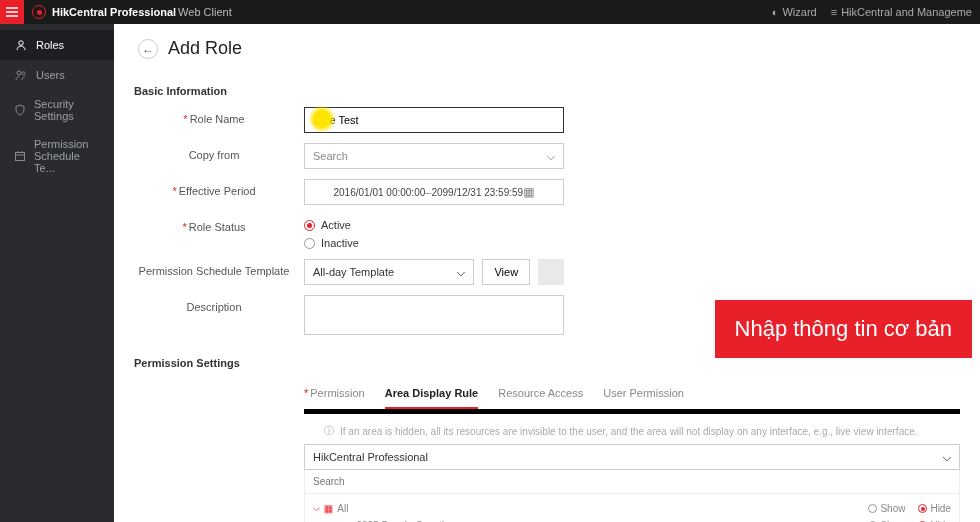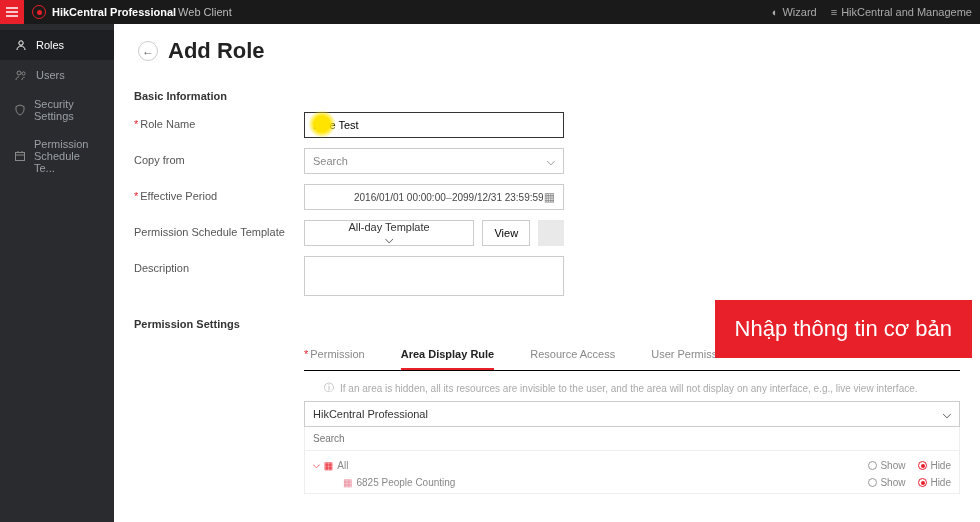--- a/index.html
+++ b/index.html
@@ -19,54 +19,54 @@
   .layout { display: flex; height: calc(100% - 24px); }
   .sidebar { width: 114px; background: #2a2b2e; color: #9aa0a6; padding-top: 6px; }
   .sidebar-item { display: flex; align-items: center; gap: 8px; padding: 8px 14px; font-size: 11px; cursor: pointer; }
   .sidebar-item.active { background: #1e1f22; color: #fff; }
   .sidebar-item .sicon { width: 14px; height: 14px; display: inline-flex; align-items: center; justify-content: center; color: #888; }
   .sidebar-item.active .sicon { color: #fff; }
   
   .main { flex: 1; background: #fff; position: relative; overflow-y: auto; }
   .page-header { display: flex; align-items: center; gap: 10px; padding: 14px 24px 6px; }
   .back-btn { width: 20px; height: 20px; border: 1px solid #ccc; border-radius: 50%; display: flex; align-items: center; justify-content: center; cursor: pointer; color: #666; font-size: 12px; }
-  .page-title { font-size: 22px; font-weight: bold; color: #222; }
+  .page-title { font-size: 18px; font-weight: normal; color: #222; }
   
   .section-title { font-size: 11px; font-weight: bold; color: #333; margin: 20px 0 10px 20px; }
   
   .form-row { display: flex; align-items: flex-start; margin-bottom: 10px; padding-left: 20px; }
-  .form-label { width: 170px; text-align: left; font-size: 11px; color: #555; padding-right: 10px; padding-top: 6px; }
+  .form-label { width: 170px; text-align: center; font-size: 11px; color: #555; padding-right: 10px; padding-top: 6px; }
   .req { color: #e8202a; margin-right: 2px; }
   .form-field { width: 260px; }
   .form-field input[type=text], .form-field .select-box, .form-field .date-range, .form-field textarea {
     width: 100%; height: 26px; border: 1px solid #ccc; font-size: 11px; padding: 0 8px; background: #fff;
   }
   .form-field textarea { height: 40px; padding: 6px 8px; resize: none; }
   .form-field .select-box { display: flex; align-items: center; justify-content: space-between; cursor: pointer; color: #888; }
-  .form-field .select-box.has-value { color: #333; flex-direction: column; }
+  .form-field .select-box.has-value { color: #333; }
   .form-field input[type=text].highlighted { background: #fff; }
   .yellow-spot { position: absolute; width: 28px; height: 28px; background: radial-gradient(circle,#ffe400 40%,rgba(255,228,0,0) 70%); border-radius: 50%; pointer-events: none; }
   
-  .date-range { display: flex; align-items: center; justify-content: flex-end; }
+  .date-range { display: flex; align-items: center; justify-content: center; }
   .date-range .ds { font-size: 10px; color: #444; }
   .date-range .dash { color: #888; }
   .date-range .cal { color: #888; font-size: 12px; }
   
   .radio-stack { display: flex; flex-direction: column; gap: 6px; padding-top: 4px; }
   .radio-opt { display: flex; align-items: center; gap: 6px; font-size: 11px; color: #333; cursor: pointer; }
   .radio-opt .r { width: 11px; height: 11px; border: 1px solid #999; border-radius: 50%; display: inline-flex; align-items: center; justify-content: center; }
   .radio-opt.selected .r { border-color: #e8202a; }
   .radio-opt.selected .r::after { content: ""; width: 5px; height: 5px; background: #e8202a; border-radius: 50%; }
   
   .template-row { display: flex; gap: 8px; }
   .template-row .select-box { width: 196px; }
   .view-btn { width: 56px; height: 26px; border: 1px solid #ccc; background: #fff; font-size: 11px; cursor: pointer; }
   .gray-block { width: 30px; height: 26px; background: #e9e9e9; }
   
-  .tabs { display: flex; gap: 36px; border-bottom: 1px solid #000000; margin: 8px 20px 0 190px; }
+  .tabs { display: flex; gap: 20px; border-bottom: 5px solid #000000; margin: 8px 20px 0 190px; }
   .tab { font-size: 11px; color: #888; padding: 8px 0; cursor: pointer; }
   .tab.active { color: #222; font-weight: bold; border-bottom: 2px solid #e8202a; }
   .tab .req { }
   
   .info-line { display: flex; align-items: center; gap: 6px; color: #aaa; font-size: 10px; margin: 10px 20px 6px 210px; }
   
   .perm-box { margin: 0 20px 0 190px; }
   .perm-select { width: 100%; height: 26px; border: 1px solid #ccc; display: flex; align-items: center; justify-content: space-between; padding: 0 8px; font-size: 11px; cursor: pointer; }
   .perm-search { width: 100%; height: 24px; border: 1px solid #eee; border-top: none; padding: 0 8px; font-size: 10px; color: #aaa; }
   .perm-tree { border: 1px solid #eee; border-top: none; padding: 6px 8px 2px; }
@@ -179,20 +179,35 @@
       <div class="form-field">
         <div class="date-range">
           <span class="ds">2016/01/01 00:00:00</span>
           <span class="dash">–</span>
           <span class="ds">2099/12/31 23:59:59</span>
           <span class="cal">▦</span>
         </div>
       </div>
     </div>
 
+    <div class="form-row">
+      <div class="form-label"><span class="req">*</span><span>Role Status</span></div>
+      <div class="form-field">
+        <div class="radio-stack">
+          <div class="radio-opt selected">
+              <span class="r"></span>
+              <span>Active</span>
+            </div>
+          <div class="radio-opt">
+              <span class="r"></span>
+              <span>Inactive</span>
+            </div>
+        </div>
+      </div>
+    </div>
 
     <div class="form-row">
       <div class="form-label"><span>Permission Schedule Template</span></div>
       <div class="form-field template-row">
         <div class="select-box has-value">
           <span>All-day Template</span>
           <span>⌵</span>
         </div>
         <button class="view-btn">View</button>
         <div class="gray-block"></div>

